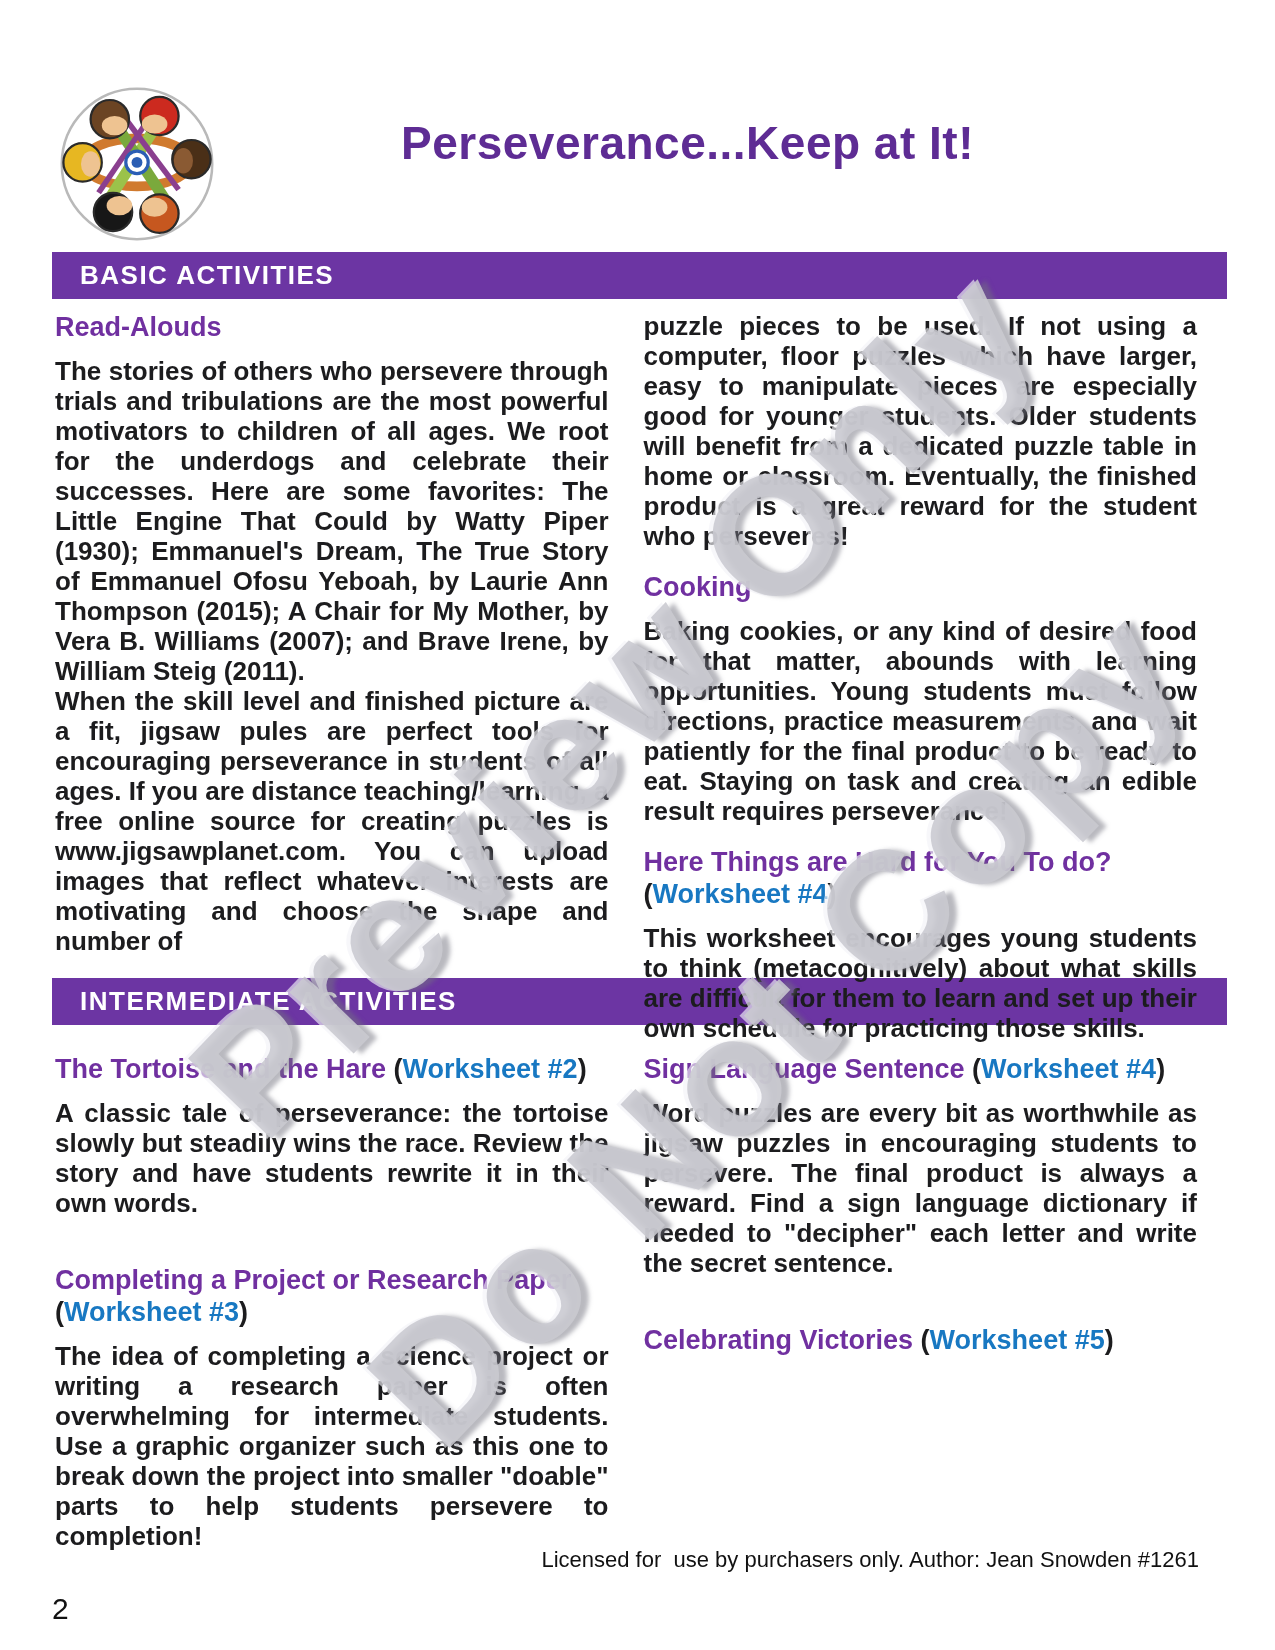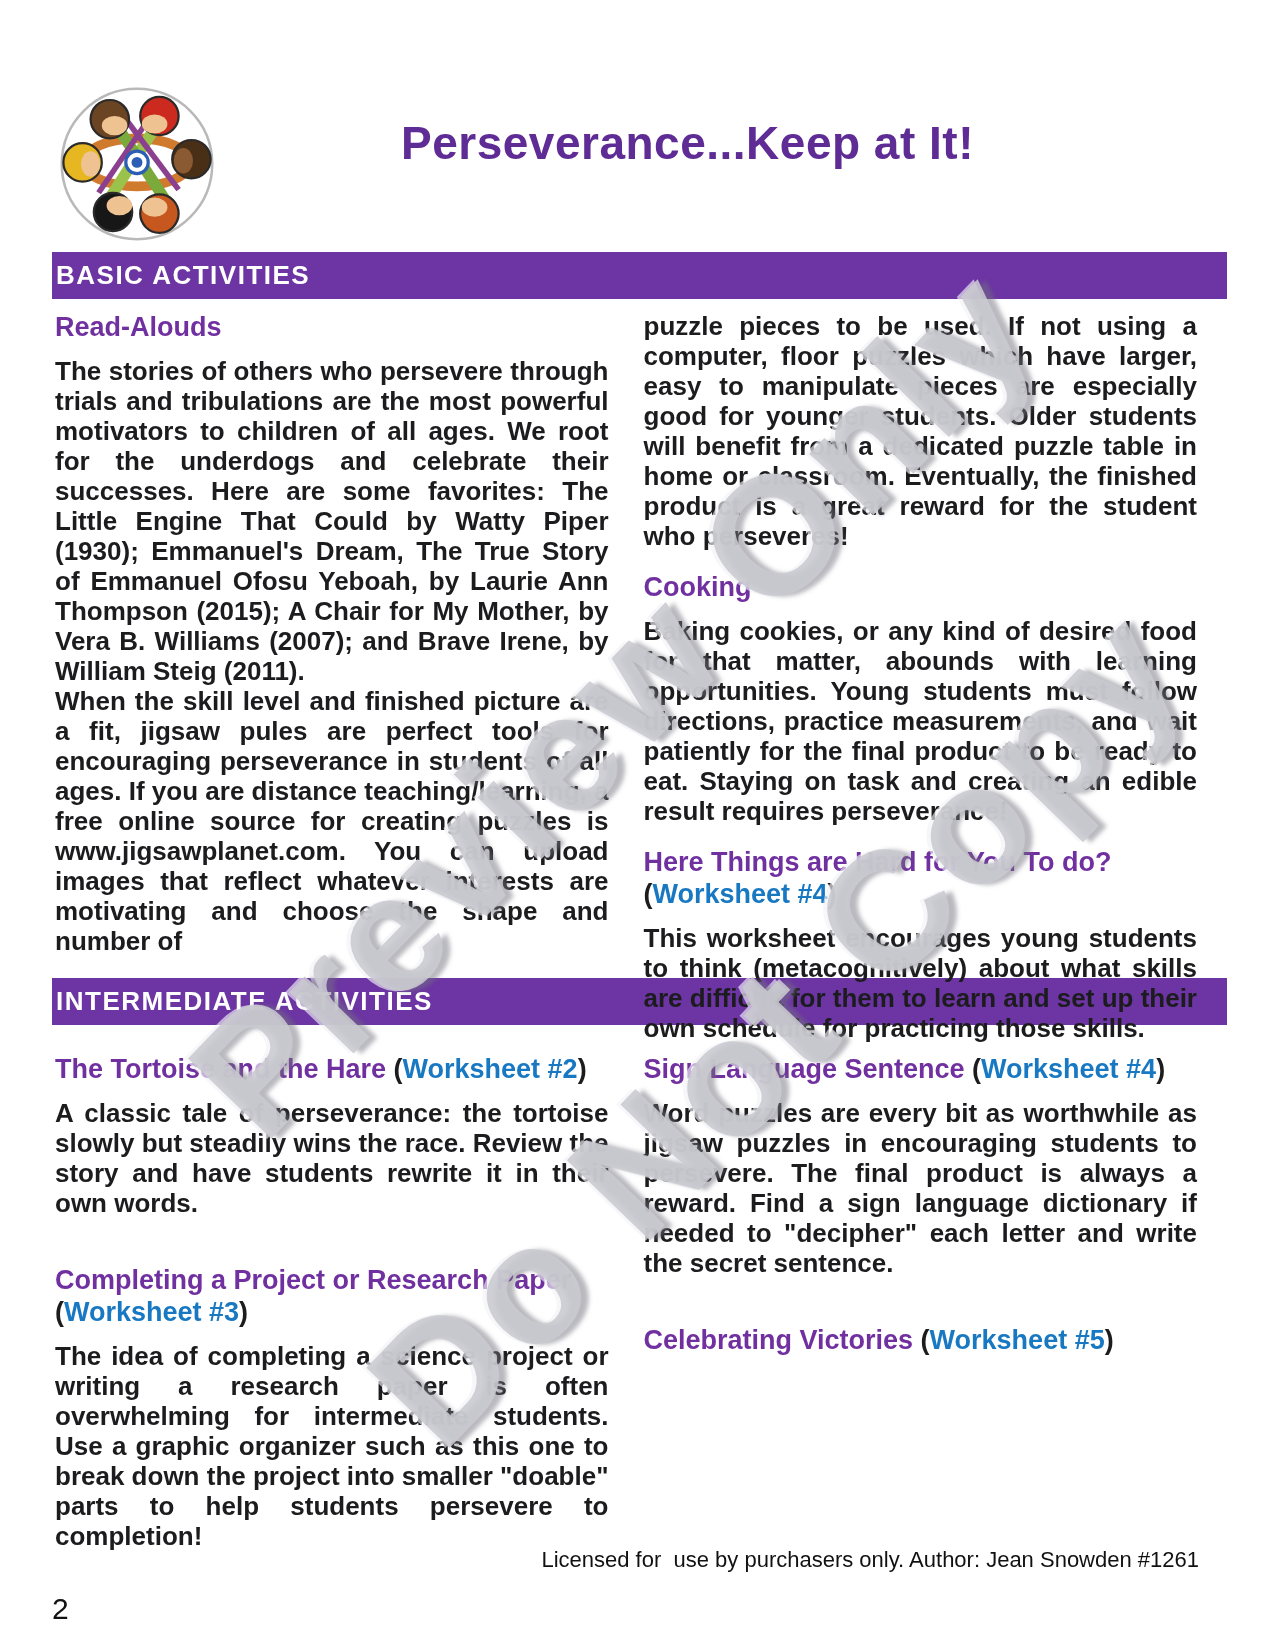--- a/index.html
+++ b/index.html
@@ -12,21 +12,21 @@
   .logo{position:absolute;left:57px;top:84px;width:160px;height:160px;}
   .title{
     position:absolute;left:0;right:0;top:116px;text-align:center;padding-left:100px;
     font-size:46px;font-weight:bold;color:#5e2c94;letter-spacing:.5px;
   }
   
   .bar{
     margin-left:52px;width:1175px;height:47px;background:#6c35a3;
     display:flex;align-items:center;
   }
-  .bar .bar-label{color:#ffffff;font-weight:bold;font-size:26px;letter-spacing:1.5px;padding-left:4px;}
+  .bar .bar-label{color:#ffffff;font-weight:bold;font-size:26px;letter-spacing:1.5px;padding-left:28px;}
   
   .cols{display:flex;gap:35px;padding:12px 78px 0 55px;box-sizing:border-box;}
   .cols.basic{height:679px;}
   .cols.inter{padding-top:28px;}
   .col{flex:1;min-width:0;}
   .body{font-size:26px;line-height:30px;font-weight:bold;text-align:justify;margin:0;}
   .act-head{font-size:27px;line-height:32px;font-weight:bold;color:#7030a0;margin:20px 0 13px;}
   .col > .act-head:first-child{margin-top:0;}
   .gap-lg{margin-top:46px;}
   .paren{color:#1c1c1e;}

